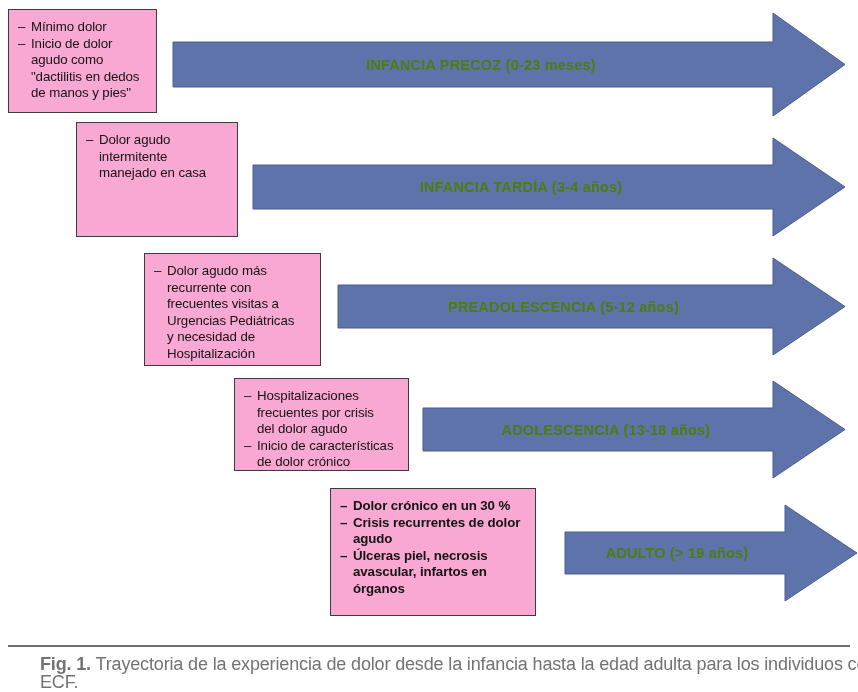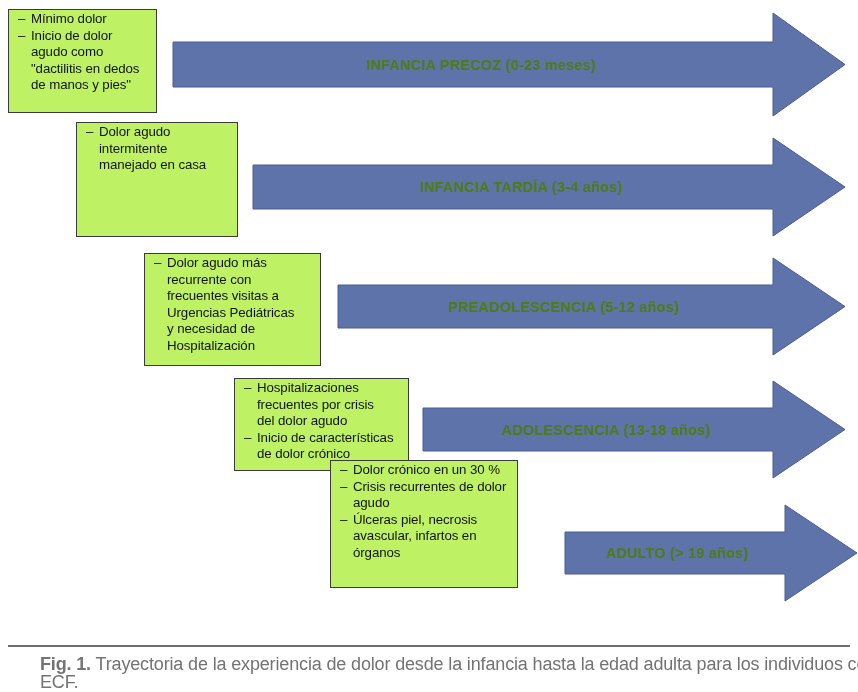--- a/index.html
+++ b/index.html
@@ -25,23 +25,23 @@
     position: absolute;
     left: 0;
     top: 0;
     width: 858px;
   }
 
   
   .note-box {
     position: absolute;
     box-sizing: border-box;
-    background: #bef264;
+    background: #f9a8d4;
     border: 1.4px solid #3b3b3b;
-    padding: 1px 9px 8px 9px;
+    padding: 9px 9px 8px 9px;
     z-index: 3;
   }
   .note-list {
     margin: 0;
     padding: 0;
     list-style: none;
   }
   .note-item {
     position: relative;
     padding-left: 13px;
@@ -195,21 +195,21 @@
   </div>
 
   <div class="stage-row">
     <div class="arrow" style="left:553px; top:505px; width:292px; height:96px;padding-left:12px;">
       <svg width="292" height="96" viewBox="0 0 292 96" aria-hidden="true">
         <polygon points="0,27 220,27 220,0 292,48 220,96 220,69 0,69" fill="#5f73ab" stroke="#4a5c91" stroke-width="1"></polygon>
       </svg>
       <div class="arrow-label">ADULTO (&gt; 19 años)</div>
     </div>
 
-    <div class="note-box" style="left:330px; top:460px; width:188px; height:128px;">
+    <div class="note-box" style="left:330px; top:488px; width:206px; height:128px;font-weight:bold;">
       <ul class="note-list">
         <li class="note-item">Dolor crónico en un 30 %</li>
         <li class="note-item">Crisis recurrentes de dolor
 agudo</li>
         <li class="note-item">Úlceras piel, necrosis
 avascular, infartos en
 órganos</li>
       </ul>
     </div>
   </div>

